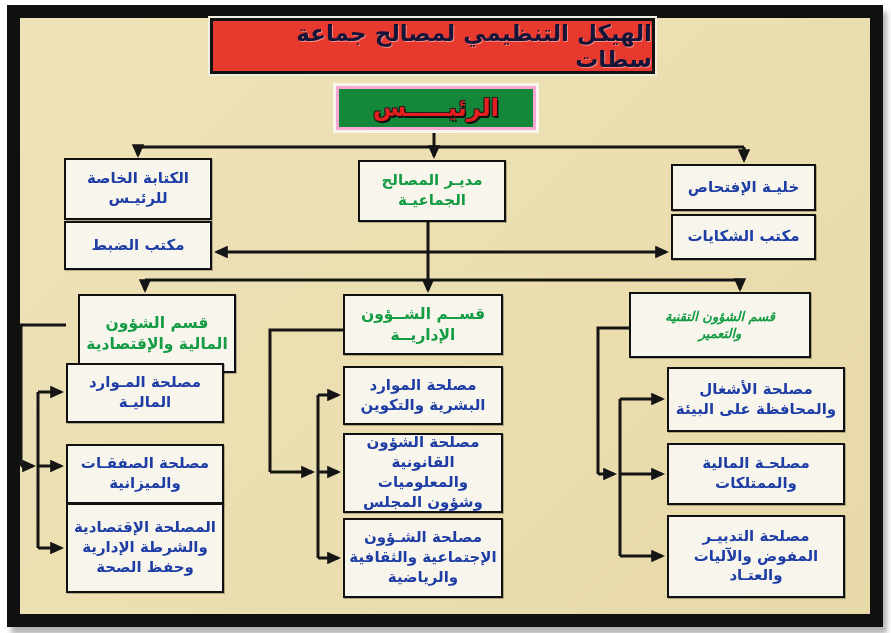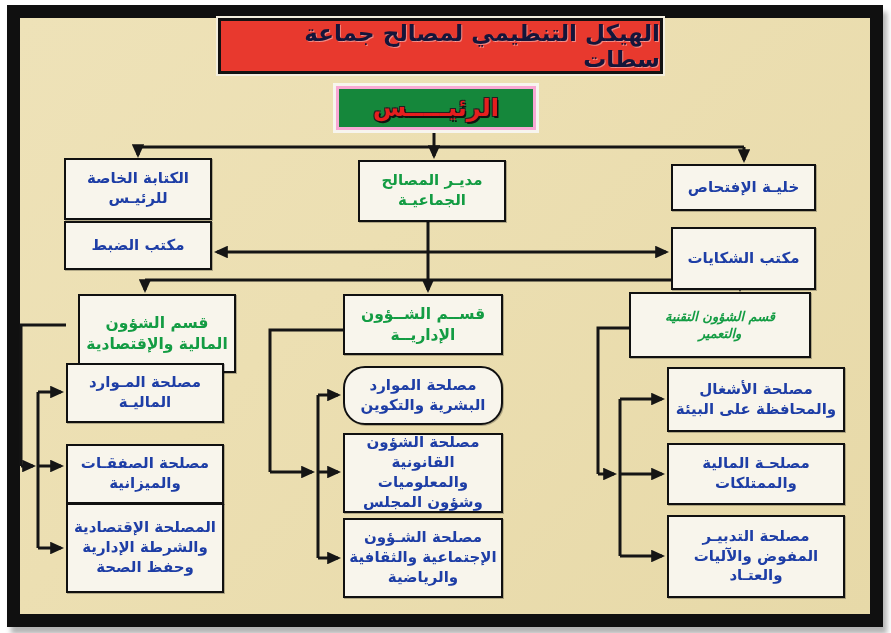--- a/index.html
+++ b/index.html
@@ -31,21 +31,20 @@
   }
   .t-blue{color:var(--blue-text);}
   .t-green{color:var(--green-text);}
   .title-banner{
     position:absolute;left:210px;top:18px;width:445px;height:56px;
     display:flex;align-items:center;justify-content:center;direction:rtl;
     background:var(--title-bg);border:3px solid #121212;
     color:var(--title-text);font-size:23px;font-weight:bold;
     text-shadow:1px 1px 0 rgba(255,255,255,.4);
     box-shadow:0 0 0 2px #f3efdf;
-    margin-left:8px;
   }
   .president{
     position:absolute;left:336px;top:86px;width:200px;height:44px;
     display:flex;align-items:center;justify-content:center;direction:rtl;
     background:var(--president-bg);border:3px solid #f9a8d4;
     color:var(--president-text);font-size:24px;font-weight:bold;
     text-shadow:1.5px 1.5px 0 #111,-1px -1px 0 #222,1px -1px 0 #222,-1px 1px 0 #222;
     box-shadow:0 0 0 3px #f7f5ee;
   }
 </style>
@@ -101,38 +100,38 @@
 <div class="title-banner">الهيكل التنظيمي لمصالح جماعة سطات</div>
 <div class="president">الرئيـــــس</div>
 
 <div class="box t-blue" style="left:64px;top:158px;width:148px;height:62px;">الكتابة الخاصة
 للرئيـس</div>
 <div class="box t-green" style="left:358px;top:160px;width:148px;height:62px;">مديـر المصالح
 الجماعيـة</div>
 <div class="box t-blue" style="left:671px;top:164px;width:145px;height:47px;">خليـة الإفتحاص</div>
 
 <div class="box t-blue" style="left:64px;top:221px;width:148px;height:49px;">مكتب الضبط</div>
-<div class="box t-blue" style="left:671px;top:227px;width:145px;height:63px;">مكتب الشكايات</div>
+<div class="box t-blue" style="left:671px;top:214px;width:145px;height:46px;">مكتب الشكايات</div>
 
 <div class="box t-green" style="left:78px;top:294px;width:158px;height:79px;font-size:15.5px;">قسم الشؤون
 المالية والإقتصادية</div>
 <div class="box t-green" style="left:343px;top:294px;width:160px;height:61px;font-size:15.5px;">قســم الشــؤون
 الإداريــة</div>
 <div class="box t-green" style="left:629px;top:292px;width:182px;height:66px;font-size:13px;font-style:italic;">قسم الشؤون التقنية
 والتعمير</div>
 
 <div class="box t-blue" style="left:66px;top:363px;width:158px;height:60px;">مصلحة المـوارد
 الماليـة</div>
 <div class="box t-blue" style="left:66px;top:436px;width:158px;height:60px;margin-top:8px;">مصلحة الصفقـات
 والميزانية</div>
 <div class="box t-blue" style="left:66px;top:503px;width:158px;height:90px;">المصلحة الإقتصادية
 والشرطة الإدارية
 وحفظ الصحة</div>
 
-<div class="box t-blue" style="left:343px;top:366px;width:160px;height:59px;border-radius:22px;">مصلحة الموارد
+<div class="box t-blue" style="left:343px;top:366px;width:160px;height:59px;">مصلحة الموارد
 البشرية والتكوين</div>
 <div class="box t-blue" style="left:343px;top:433px;width:160px;height:80px;">مصلحة الشؤون
 القانونية والمعلوميات
 وشؤون المجلس</div>
 <div class="box t-blue" style="left:343px;top:518px;width:160px;height:80px;">مصلحة الشـؤون
 الإجتماعية والثقافية
 والرياضية</div>
 
 <div class="box t-blue" style="left:667px;top:367px;width:178px;height:65px;">مصلحة الأشغال
 والمحافظة على البيئة</div>

